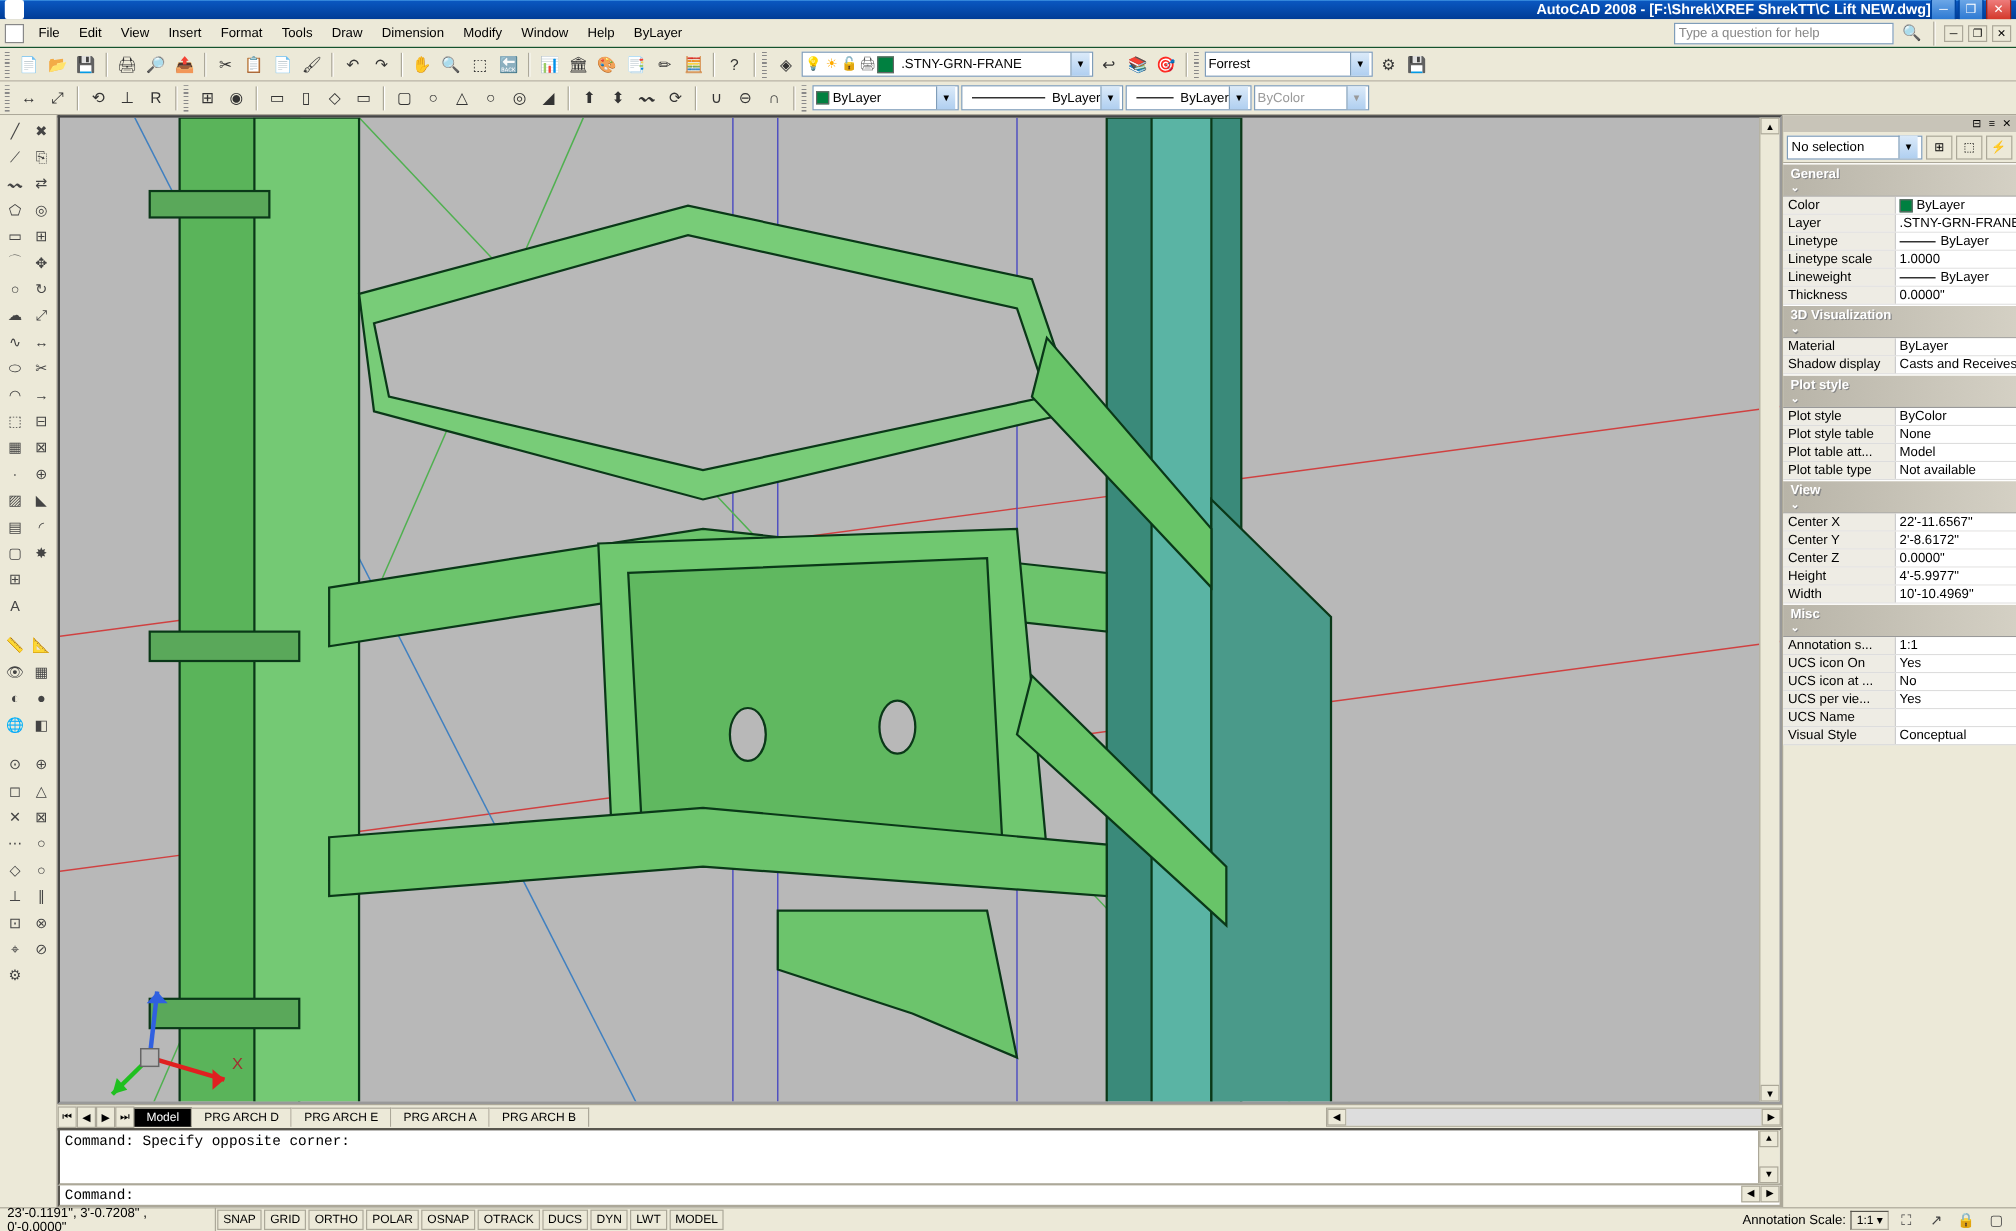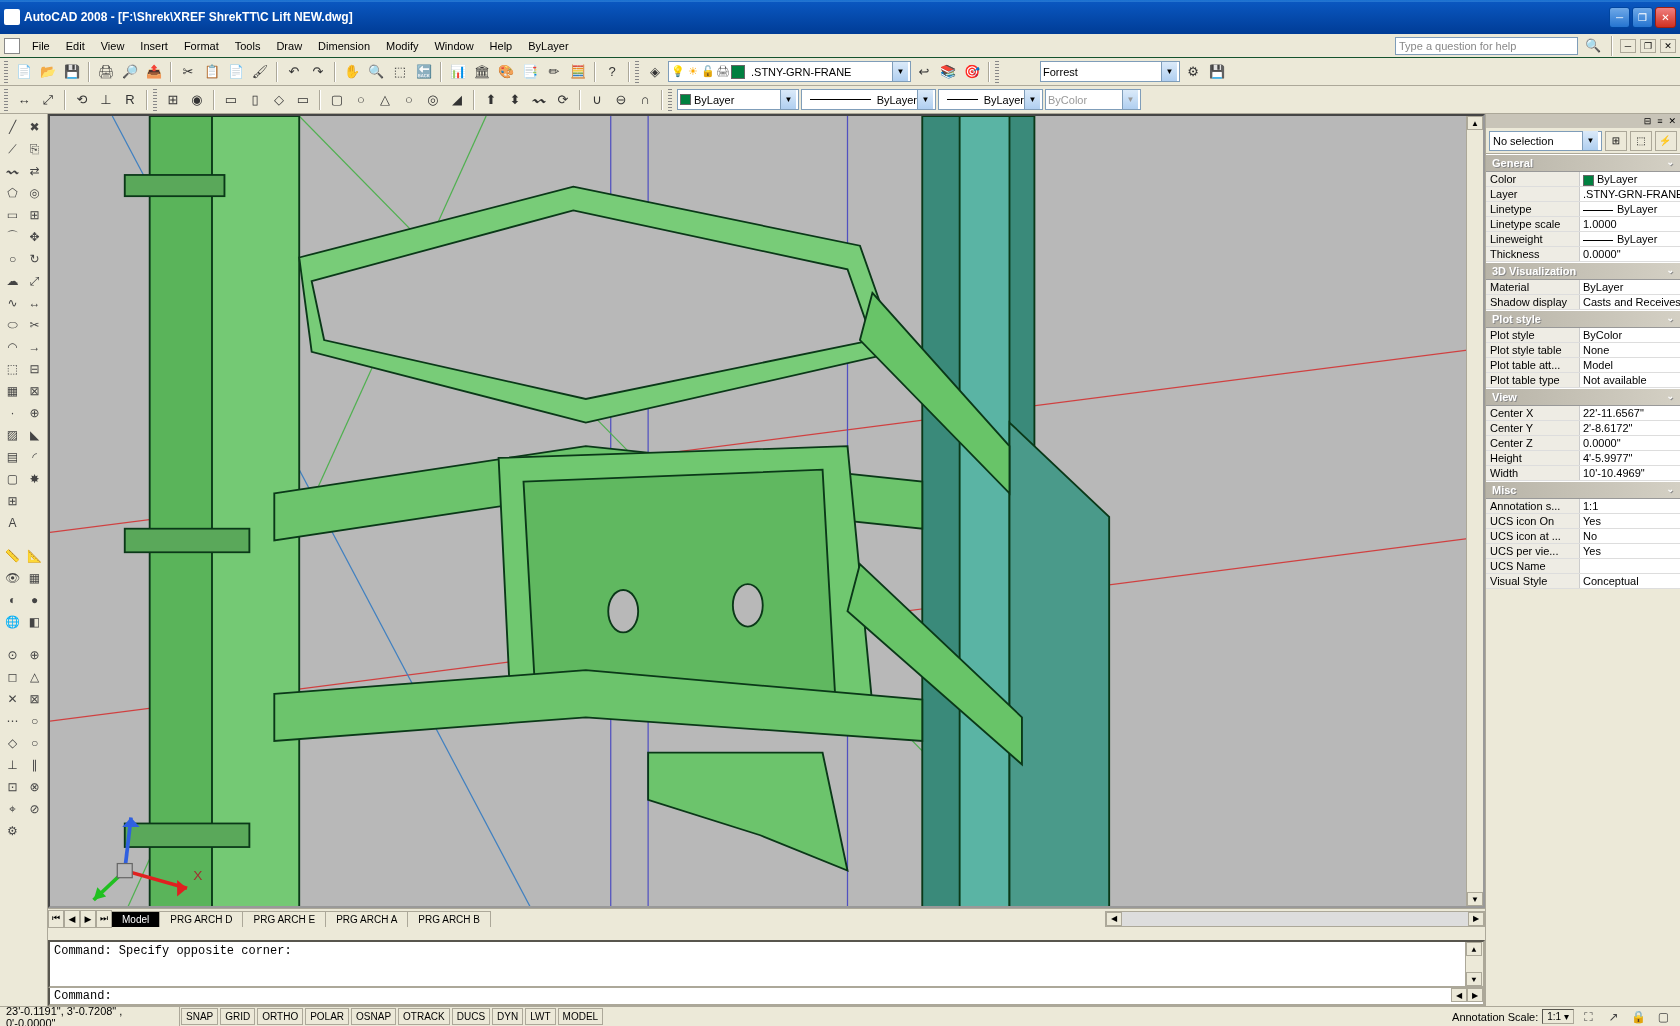--- a/index.html
+++ b/index.html
@@ -1,19 +1,19 @@
 <!DOCTYPE html>
 <html><head>
 <meta charset="utf-8">
 <style>
 * { margin: 0; padding: 0; box-sizing: border-box; }
 body { font-family: Tahoma, Arial, sans-serif; font-size: 11px; width: 1680px; height: 1026px; overflow: hidden; background: #d4d0c8; display: flex; flex-direction: column; }
 
 
-.titlebar { background: linear-gradient(to bottom, #0058c4 0%, #3a8dde 3%, #0a57c0 6%, #003c96 100%); color: white; height: 34px; display: flex; align-items: center; padding: 0 4px; font-size: 12px; }
+.titlebar { background: linear-gradient(to bottom, #0058c4 0%, #3a8dde 3%, #0a57c0 6%, #003c96 100%); color: white; height: 16px; display: flex; align-items: center; padding: 0 4px; font-size: 12px; text-align: right; }
 .titlebar .app-icon { width: 16px; height: 16px; margin-right: 4px; background: #fff; border-radius: 2px; display: inline-flex; align-items: center; justify-content: center; }
 .titlebar .title-text { font-weight: bold; flex: 1; }
 .win-btns { display: flex; gap: 2px; }
 .win-btn { width: 21px; height: 21px; background: linear-gradient(#6fa9e8,#2574d0); border: 1px solid #0045a0; border-radius: 3px; color: white; display: flex; align-items: center; justify-content: center; font-family: Marlett, Arial; font-size: 10px; }
 .win-btn.close { background: linear-gradient(#f08080,#d03020); border-color: #a02010; }
 
 
 .menubar { background: #ece9d8; height: 24px; display: flex; align-items: center; padding: 0 4px; border-bottom: 1px solid #14532d; }
 .doc-icon { width: 16px; height: 16px; margin-right: 4px; display: inline-block; background: #fff; border: 1px solid #888; }
 .menu-item { padding: 3px 8px; cursor: default; }
@@ -23,21 +23,21 @@
 
 
 .toolbar-row { background: #ece9d8; height: 28px; display: flex; align-items: center; padding: 2px 4px; border-bottom: 1px solid #aca899; gap: 2px; }
 .tbtn { width: 22px; height: 22px; border: 1px solid transparent; display: inline-flex; align-items: center; justify-content: center; font-size: 13px; color: #333; }
 .tsep { width: 2px; height: 20px; border-left: 1px solid #aca899; border-right: 1px solid #fff; margin: 0 3px; }
 .grip { width: 4px; height: 22px; background: repeating-linear-gradient(to bottom, #888 0, #888 1px, transparent 1px, transparent 3px); margin-right: 3px; }
 .combo { height: 21px; border: 1px solid #7f9db9; background: white; font-size: 11px; padding: 0 2px; }
 .layer-combo { width: 243px; display: flex; align-items: center; }
 .layer-combo .icons { display: flex; gap: 1px; }
 .layer-combo .icons span { width: 14px; height: 14px; font-size: 11px; display: inline-flex; align-items: center; justify-content: center; }
-.style-combo { width: 140px; margin-left: 36px; }
+.style-combo { width: 140px; }
 .bylayer-combo { width: 122px; display: flex; align-items: center; justify-content: space-between; }
 .bycolor-combo { width: 96px; color: #999; }
 .combo-arrow { width: 16px; height: 19px; background: linear-gradient(#dbeaf9,#b0cff0); border-left: 1px solid #7f9db9; display: inline-flex; align-items: center; justify-content: center; font-size: 8px; margin-left: auto; }
 
 
 .main-area { flex: 1; display: flex; background: #ece9d8; min-height: 0; }
 .left-tools { width: 48px; background: #ece9d8; border-right: 1px solid #aca899; display: flex; flex-direction: column; padding: 2px; gap: 1px; }
 .left-tools .trow { display: flex; gap: 1px; }
 .ltbtn { width: 21px; height: 21px; border: 1px solid transparent; display: inline-flex; align-items: center; justify-content: center; font-size: 12px; color: #444; }
 
@@ -49,31 +49,31 @@
 .layout-bar { height: 20px; background: #ece9d8; display: flex; align-items: center; border-top: 1px solid #aca899; }
 .nav-btns { display: flex; }
 .nav-btn { width: 16px; height: 18px; border: 1px solid #aca899; background: #ece9d8; font-size: 9px; display: flex; align-items: center; justify-content: center; }
 .layout-tab { padding: 2px 10px; background: #ece9d8; border-right: 1px solid #aca899; border-top: 1px solid #aca899; font-size: 10px; }
 .layout-tab.active { background: #000; color: #fff; }
 .layout-hscroll { margin-left: auto; width: 380px; height: 16px; background: #ece9d8; border: 1px solid #aca899; display: flex; }
 .scroll-btn { width: 16px; height: 14px; background: #ece9d8; border: 1px solid #aca899; font-size: 8px; display: flex; align-items: center; justify-content: center; }
 .scroll-track { flex: 1; background: #ddd; }
 
 
-.command-area { height: 48px; background: white; border: 2px inset #aca899; font-family: 'Courier New', monospace; font-size: 12px; padding: 2px 4px; position: relative; margin-top: 12px; }
+.command-area { height: 48px; background: white; border: 2px inset #aca899; font-family: 'Courier New', monospace; font-size: 12px; padding: 2px 4px; position: relative; }
 .command-area .line { white-space: pre; }
 .cmd-scroll { position: absolute; right: 0; top: 0; width: 18px; height: 100%; background: #ece9d8; border-left: 1px solid #aca899; }
 
 
 .props-palette { width: 195px; background: #ece9d8; border-left: 1px solid #aca899; display: flex; flex-direction: column; }
 .props-titlebar { height: 14px; background: #c8c4b8; display: flex; align-items: center; padding: 0 4px; font-size: 9px; }
 .props-header { height: 26px; display: flex; align-items: center; padding: 3px; gap: 3px; border-bottom: 1px solid #aca899; }
 .props-combo { flex: 1; height: 20px; border: 1px solid #7f9db9; background: white; display: flex; align-items: center; padding: 0 3px; font-size: 11px; }
 .props-hbtn { width: 22px; height: 20px; border: 1px solid #aca899; background: #ece9d8; font-size: 10px; display: flex; align-items: center; justify-content: center; }
-.prop-section { background: linear-gradient(to right, #b8b4a8, #d4d0c4); color: #fff; font-weight: bold; padding: 2px 6px; font-size: 11px; border-top: 1px solid #fff; border-bottom: 1px solid #999; display: flex; justify-content: space-between; text-shadow: 1px 1px 0 #888; }
+.prop-section { background: linear-gradient(to right, #b8b4a8, #d4d0c4); color: #fff; font-weight: bold; padding: 2px 6px; font-size: 11px; border-top: 1px solid #fff; border-bottom: 1px solid #999; display: flex; justify-content: space-between; text-shadow: 1px 1px 0 #888; flex-direction: column; }
 .prop-section .chev { font-size: 9px; }
 .prop-row { display: flex; height: 15px; font-size: 11px; border-bottom: 1px solid #ddd; background: #f0f0f0; }
 .prop-label { width: 94px; padding: 1px 4px; background: #eeece4; border-right: 1px solid #ccc; overflow: hidden; white-space: nowrap; }
 .prop-value { flex: 1; padding: 1px 3px; background: white; overflow: hidden; white-space: nowrap; }
 .color-swatch { width: 11px; height: 11px; display: inline-block; vertical-align: middle; margin-right: 3px; border: 1px solid #666; }
 
 
 .statusbar { height: 20px; background: #ece9d8; border-top: 1px solid #aca899; display: flex; align-items: center; font-size: 11px; }
 .coords { padding: 0 6px; width: 180px; border-right: 1px solid #aca899; }
 .status-toggle { padding: 2px 4px; border: 1px solid #aca899; margin: 0 1px; font-size: 10px; background: #ece9d8; }

